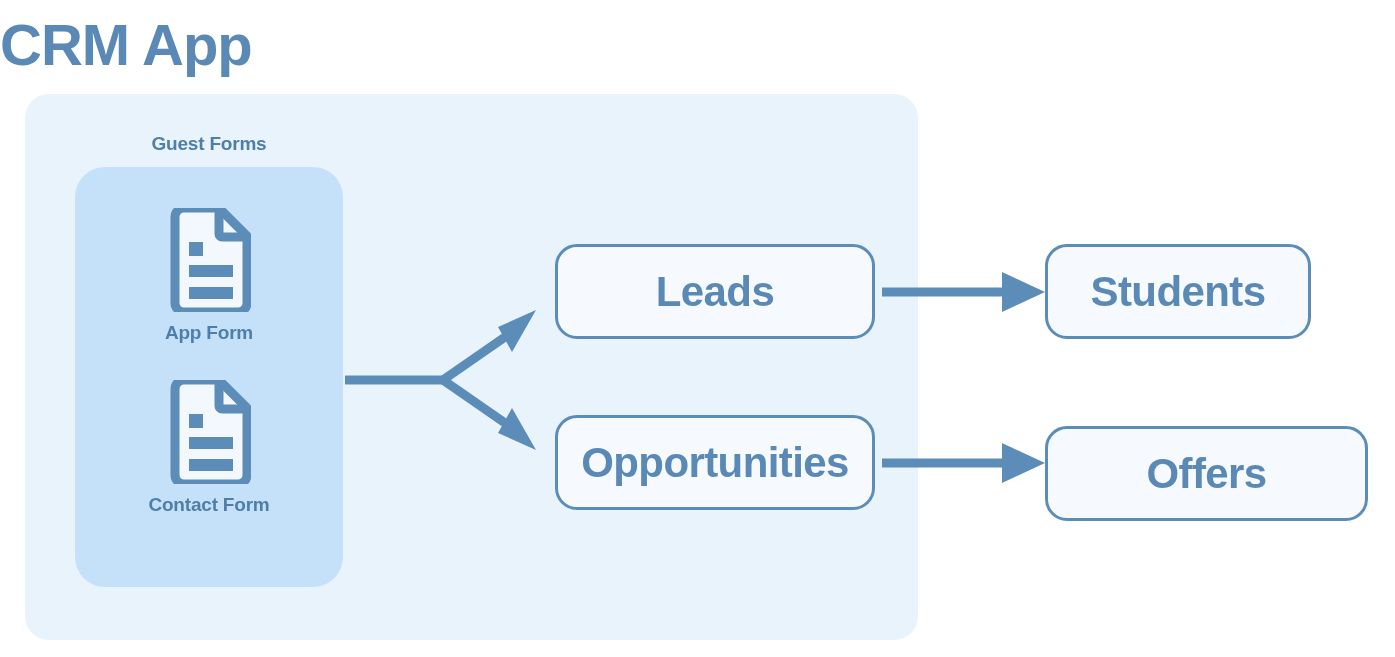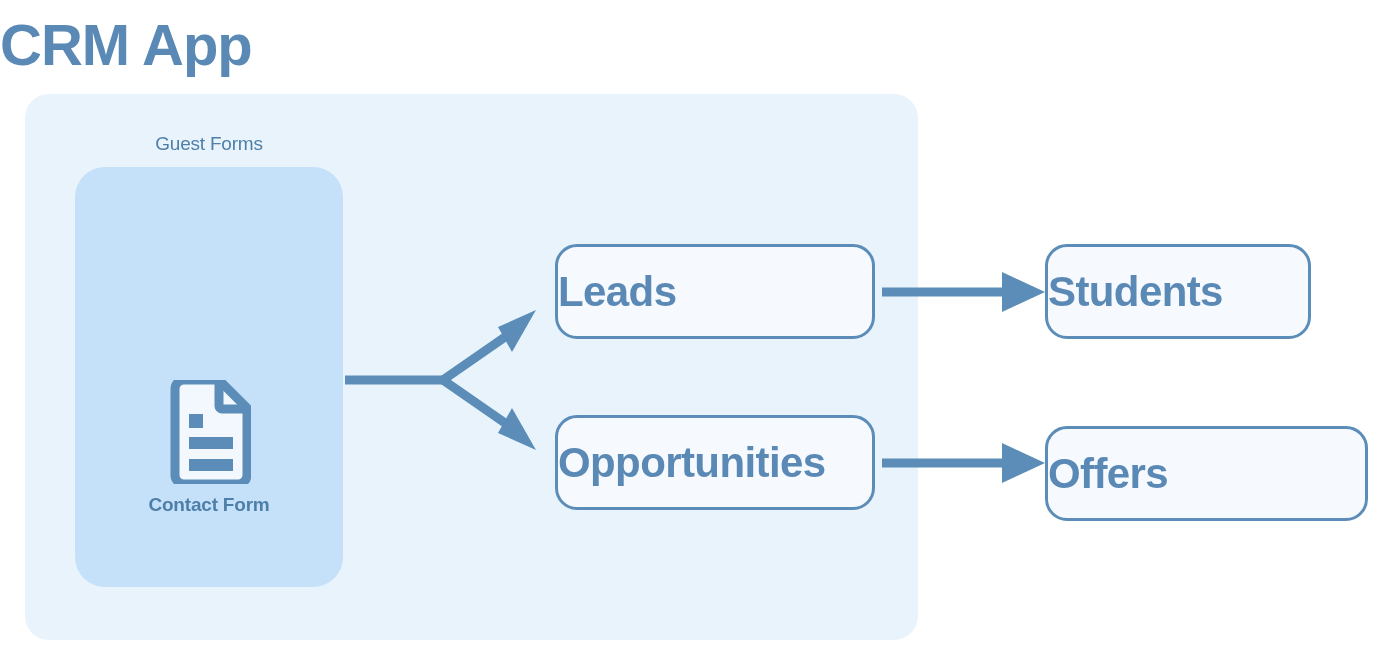--- a/index.html
+++ b/index.html
@@ -48,21 +48,21 @@
   }
 
   
   #guest-forms-label {
     position: absolute;
     left: 75px;
     top: 133px;
     width: 268px;
     text-align: center;
     font-size: 19px;
-    font-weight: normal;
+    font-weight: bold;
     color: #4E7FA8;
     letter-spacing: -0.2px;
     white-space: nowrap;
   }
 
   #guest-forms-panel {
     position: absolute;
     left: 75px;
     top: 167px;
     width: 268px;
@@ -99,20 +99,21 @@
 
   
   .entity-box {
     position: absolute;
     box-sizing: border-box;
     background: #F6FAFE;
     border: 3px solid #5B8DB8;
     border-radius: 22px;
     display: flex;
     align-items: center;
+    justify-content: center;
   }
   .entity-label {
     font-size: 42px;
     font-weight: bold;
     color: #5B89B5;
     letter-spacing: -0.6px;
     white-space: nowrap;
   }
 
   #box-leads         { left: 555px;  top: 244px; width: 320px; height: 95px; }
@@ -135,20 +136,30 @@
 <div id="canvas">
 
   <div id="diagram-title">CRM App</div>
 
   <div id="outer-panel"></div>
 
   <div id="guest-forms-label">Guest Forms</div>
 
   <div id="guest-forms-panel"></div>
 
+  <div class="form-item" id="form-item-app">
+    <svg class="doc-icon" viewBox="0 0 84 104">
+      <path d="M8 9 A9 9 0 0 1 17 0 L52 0 L80 28 L80 95 A9 9 0 0 1 71 104 L17 104 A9 9 0 0 1 8 95 Z" fill="#F2F8FD" stroke="#5B8DB8" stroke-width="9" stroke-linejoin="round"></path>
+      <path d="M52 2 L52 26 A3 3 0 0 0 55 29 L79 29" fill="none" stroke="#5B8DB8" stroke-width="9" stroke-linejoin="round"></path>
+      <rect x="22" y="34" width="14" height="14" fill="#5B8DB8"></rect>
+      <rect x="22" y="57" width="44" height="12" fill="#5B8DB8"></rect>
+      <rect x="22" y="79" width="44" height="12" fill="#5B8DB8"></rect>
+    </svg>
+    <div class="form-label">App Form</div>
+  </div>
 
   <div class="form-item" id="form-item-contact">
     <svg class="doc-icon" viewBox="0 0 84 104">
       <path d="M8 9 A9 9 0 0 1 17 0 L52 0 L80 28 L80 95 A9 9 0 0 1 71 104 L17 104 A9 9 0 0 1 8 95 Z" fill="#F2F8FD" stroke="#5B8DB8" stroke-width="9" stroke-linejoin="round"></path>
       <path d="M52 2 L52 26 A3 3 0 0 0 55 29 L79 29" fill="none" stroke="#5B8DB8" stroke-width="9" stroke-linejoin="round"></path>
       <rect x="22" y="34" width="14" height="14" fill="#5B8DB8"></rect>
       <rect x="22" y="57" width="44" height="12" fill="#5B8DB8"></rect>
       <rect x="22" y="79" width="44" height="12" fill="#5B8DB8"></rect>
     </svg>
     <div class="form-label">Contact Form</div>

